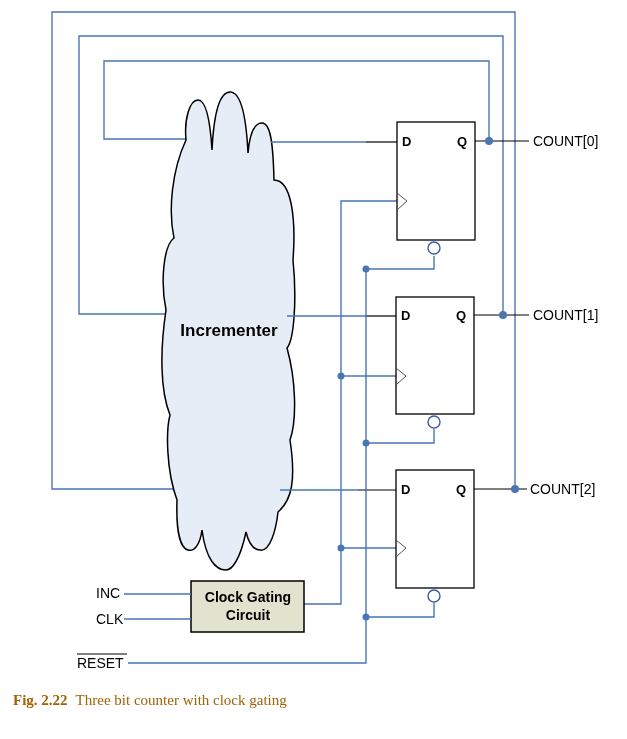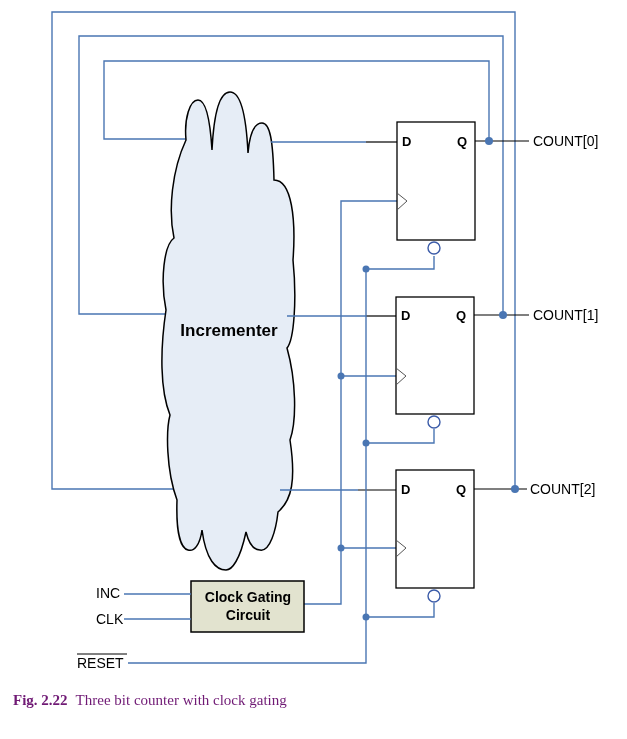--- a/index.html
+++ b/index.html
@@ -10,21 +10,21 @@
   .dot { fill: #4a76b3; }
   .ff-box { fill: #ffffff; stroke: #000000; stroke-width: 1.3; }
   .clk-tri { fill: none; stroke: #555555; stroke-width: 1; }
   .bubble { fill: #ffffff; stroke: #3b5ba8; stroke-width: 1.4; }
   .cloud { fill: #e6edf6; stroke: #000000; stroke-width: 1.5; }
   .cg-box { fill: #e2e3cf; stroke: #000000; stroke-width: 1.5; }
   .lbl { font-family: "Liberation Sans", sans-serif; font-size: 14px; fill: #000000; }
   .pin { font-family: "Liberation Sans", sans-serif; font-size: 13px; font-weight: bold; fill: #000000; }
   .bold-lbl { font-family: "Liberation Sans", sans-serif; font-size: 17px; font-weight: bold; fill: #000000; }
   .cg-lbl { font-family: "Liberation Sans", sans-serif; font-size: 14px; font-weight: bold; fill: #000000; }
-  .caption { position: absolute; left: 13px; top: 692px; font-family: "Liberation Serif", serif; font-size: 15px; color: #701a75; white-space: nowrap; }
+  .caption { position: absolute; left: 13px; top: 692px; font-family: "Liberation Serif", serif; font-size: 15px; color: #a16207; white-space: nowrap; }
   .caption .fignum { font-weight: bold; margin-right: 8px; }
 </style>
 </head>
 <body>
 
 <svg id="diagram" width="627" height="739" viewBox="0 0 627 739">
 
   <path class="wire" d="M515,489 L515,12 L52,12 L52,489 L173,489"></path>
   <path class="wire" d="M503,315 L503,36 L79,36 L79,314 L165,314"></path>
   <path class="wire" d="M489,141 L489,61 L104,61 L104,139 L186,139"></path>

